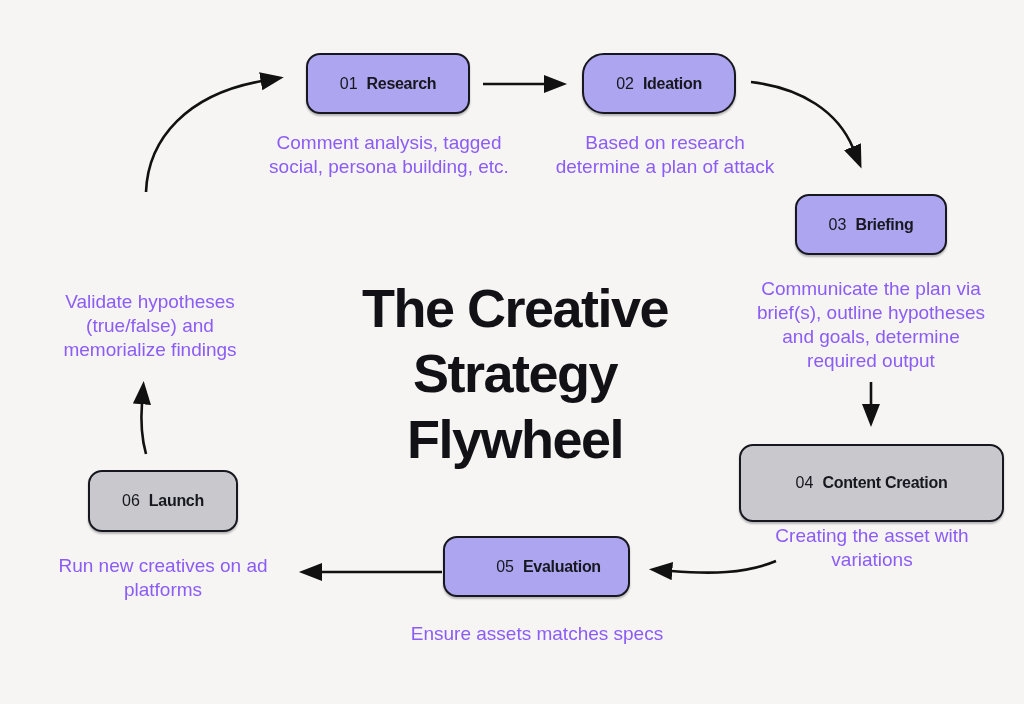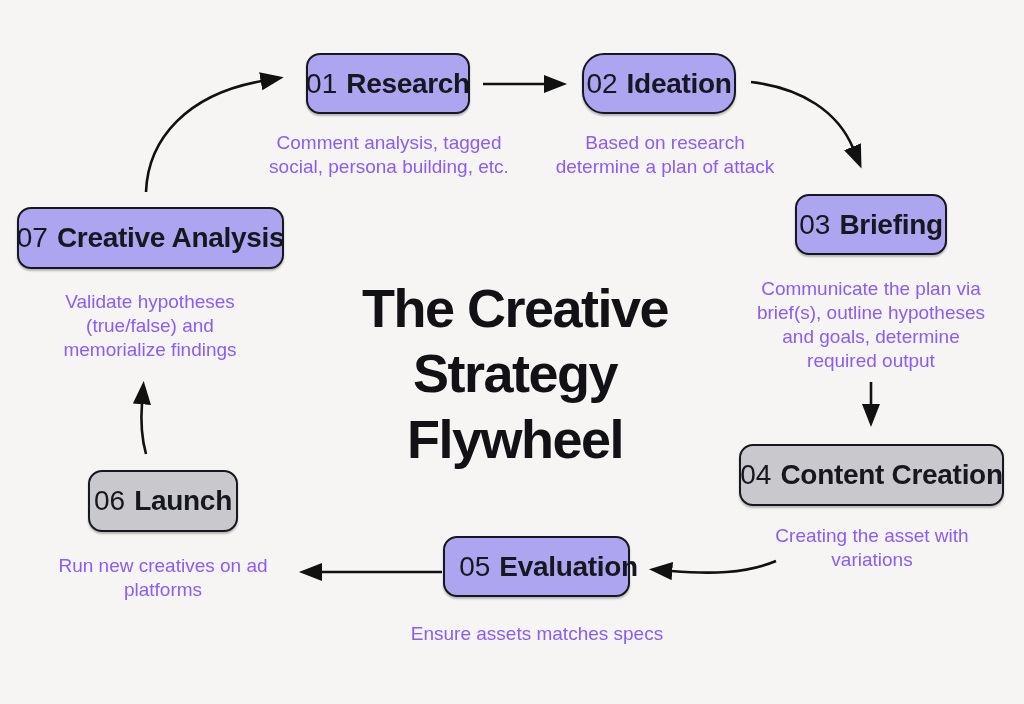--- a/index.html
+++ b/index.html
@@ -22,21 +22,21 @@
   }
   .step-box {
     position: absolute;
     display: flex;
     align-items: center;
     justify-content: center;
     gap: 9px;
     border: 2.5px solid #17171f;
     border-radius: 14px;
     box-shadow: 0 2px 2px rgba(20,20,30,0.28);
-    font-size: 28px;
+    font-size: 16px;
     color: #17171f;
     white-space: nowrap;
     box-sizing: border-box;
   }
   .step-box .num { font-weight: 400; }
   .step-box .lbl { font-weight: 700; letter-spacing: -0.3px; }
   .purple { background: #ada5f0; }
   .gray   { background: #c9c9cd; }
 
   .desc {
@@ -60,21 +60,21 @@
     font-weight: 700;
     letter-spacing: -1.5px;
     line-height: 1.21;
     color: #121216;
   }
 
   
   #box-research  { left: 306px; top: 53px;  width: 164px; height: 61px; }
   #box-ideation  { left: 582px; top: 53px;  width: 154px; height: 61px; border-radius: 22px; }
   #box-briefing  { left: 795px; top: 194px; width: 152px; height: 61px; justify-content: center; }
-  #box-content   { left: 739px; top: 444px; width: 265px; height: 62px; text-align: center; }
+  #box-content   { left: 739px; top: 444px; width: 265px; height: 78px; text-align: center; }
   #box-evaluation{ left: 443px; top: 536px; width: 187px; height: 61px; padding-left: 24px; }
   #box-launch    { left: 88px;  top: 470px; width: 150px; height: 62px; }
   #box-analysis  { left: 17px;  top: 207px; width: 267px; height: 62px; }
 
   
   #desc-research   { left: 389px; top: 131px; }
   #desc-ideation   { left: 665px; top: 131px; }
   #desc-briefing   { left: 871px; top: 277px; }
   #desc-content    { left: 872px; top: 524px; }
   #desc-evaluation { left: 537px; top: 622px; }
@@ -145,21 +145,17 @@
   </div>
   <div class="desc" id="desc-evaluation">Ensure assets matches specs</div>
 
   <div class="step-box gray" id="box-launch">
     <span class="num">06</span>
     <span class="lbl">Launch</span>
   </div>
   <div class="desc" id="desc-launch">Run new creatives on ad
 platforms</div>
 
-  <div class="step-box purple" id="box-analysis">
-    <span class="num">07</span>
-    <span class="lbl">Creative Analysis</span>
-  </div>
   <div class="desc" id="desc-analysis">Validate hypotheses
 (true/false) and
 memorialize findings</div>
 
 </div>
 
 </body></html>

